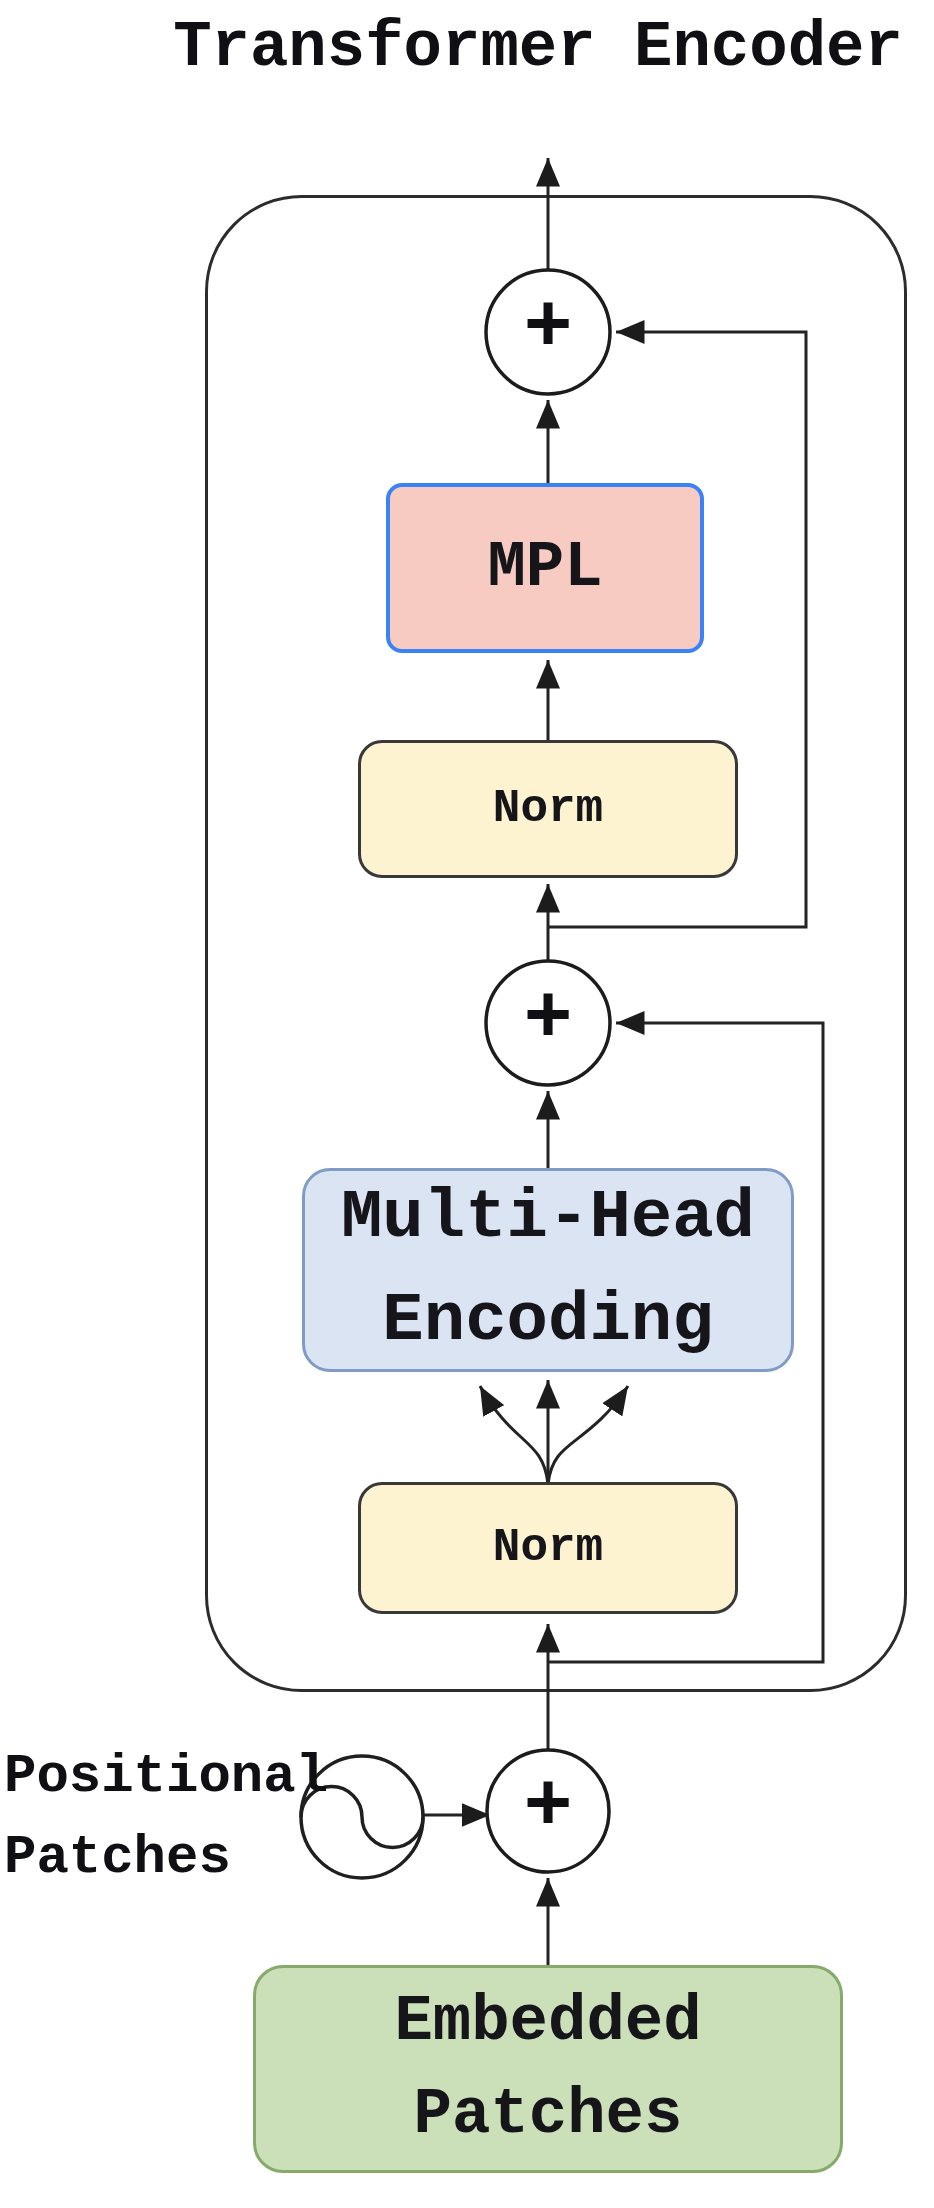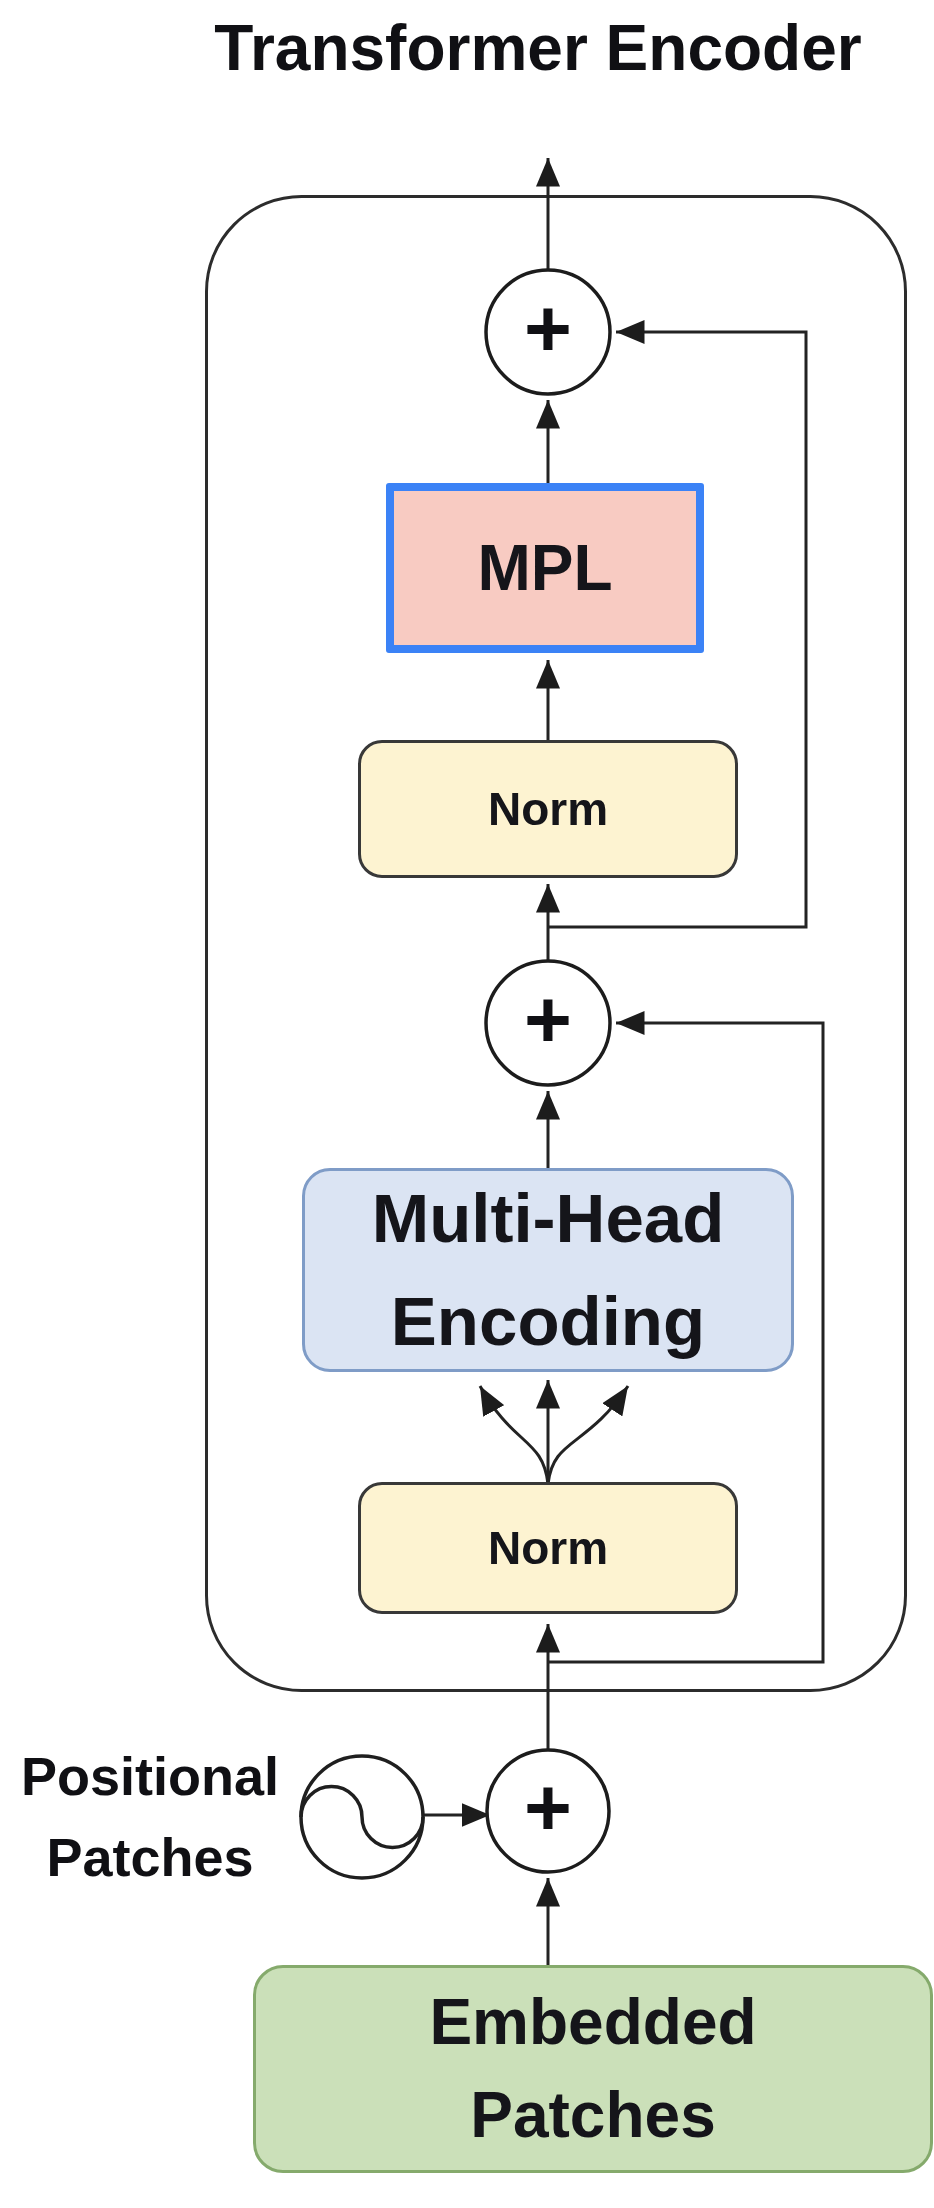--- a/index.html
+++ b/index.html
@@ -1,21 +1,21 @@
 <!DOCTYPE html>
 <html><head>
 <meta charset="utf-8">
 <style>
   html, body { margin: 0; padding: 0; background: #ffffff; }
   .stage {
     position: relative;
     width: 934px;
     height: 2208px;
     background: #ffffff;
-    font-family: Liberation Sans, sans-serif;
+    font-family: Liberation Mono, monospace;
     color: #15151a;
     overflow: hidden;
   }
   .layer { position: absolute; left: 0; top: 0; width: 934px; height: 2208px; }
   .diagram-title {
     position: absolute;
     left: 138px; top: 16px; width: 800px;
     text-align: center;
     font-size: 64px;
     font-weight: 700;
@@ -31,52 +31,51 @@
     flex-direction: column;
     align-items: center;
     justify-content: center;
     text-align: center;
     font-weight: 600;
     color: #15151a;
   }
   .box-mlp {
     left: 386px; top: 483px; width: 318px; height: 170px;
     background: #f8cbc2;
-    border: 8px solid #3b82f6;
-    border-radius: 3px;
+    border: 4px solid #3b82f6;
+    border-radius: 16px;
     font-size: 64px;
   }
   .box-norm {
     left: 358px; top: 740px; width: 380px; height: 138px;
     background: #fdf3d1;
     border: 3px solid #383838;
     border-radius: 24px;
     font-size: 46px;
   }
   .box-norm2 { top: 1482px; height: 132px; }
   .box-mha {
     left: 302px; top: 1168px; width: 492px; height: 204px;
     background: #dbe4f3;
     border: 3px solid #7f9cc7;
     border-radius: 28px;
     font-size: 69px;
     line-height: 1.5;
   }
   .box-embedded {
-    left: 253px; top: 1965px; width: 680px; height: 208px;
+    left: 253px; top: 1965px; width: 590px; height: 208px;
     background: #cbe0b9;
     border: 3px solid #85aa6c;
     border-radius: 30px;
     font-size: 64px;
     line-height: 1.45;
   }
   .pe-label {
     position: absolute;
     left: 4px; top: 1736px; width: 292px;
-    text-align: center;
     font-size: 54px;
     font-weight: 600;
     line-height: 1.5;
     color: #101014;
   }
   .plus {
     position: absolute;
     width: 124px; height: 124px;
     display: flex;
     align-items: center;

